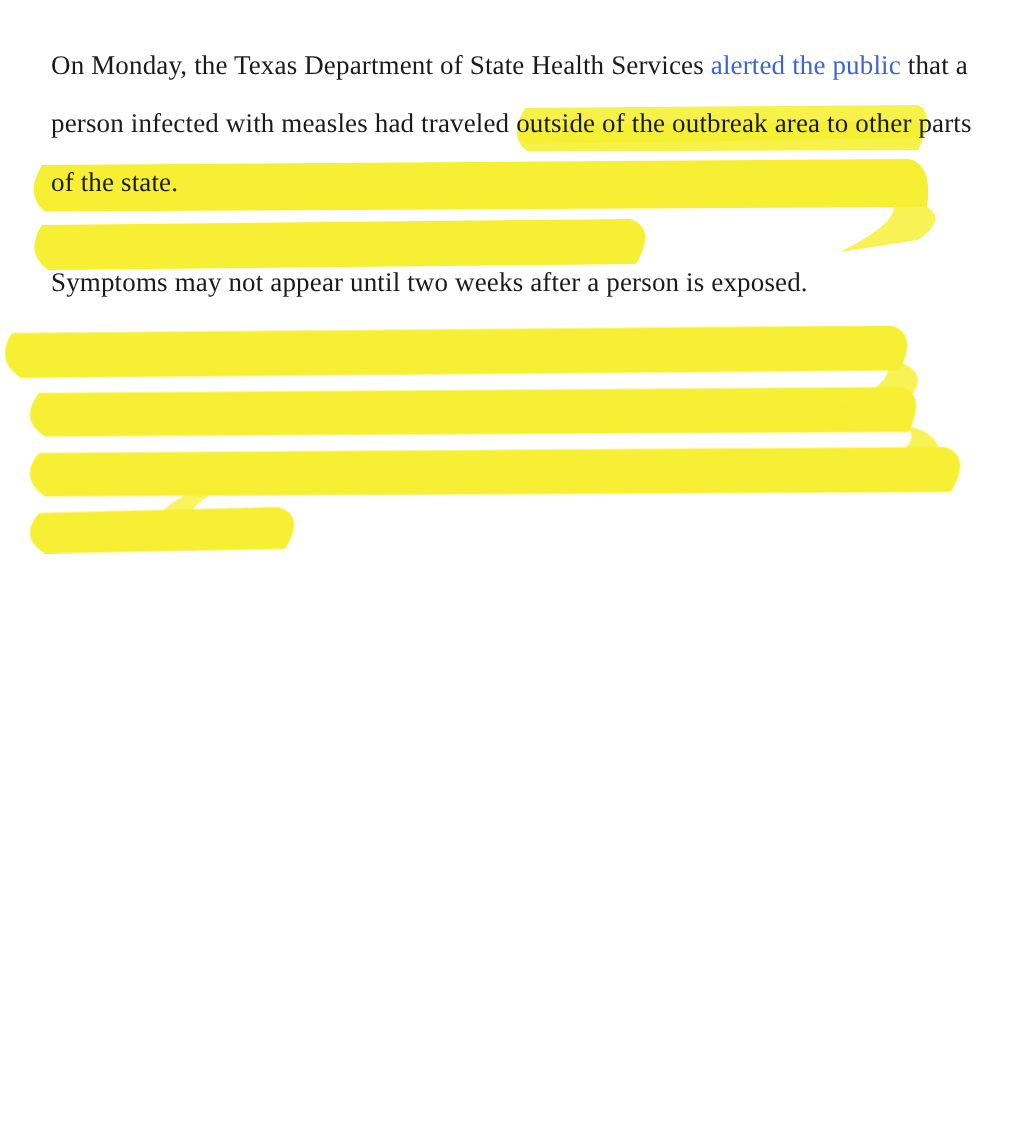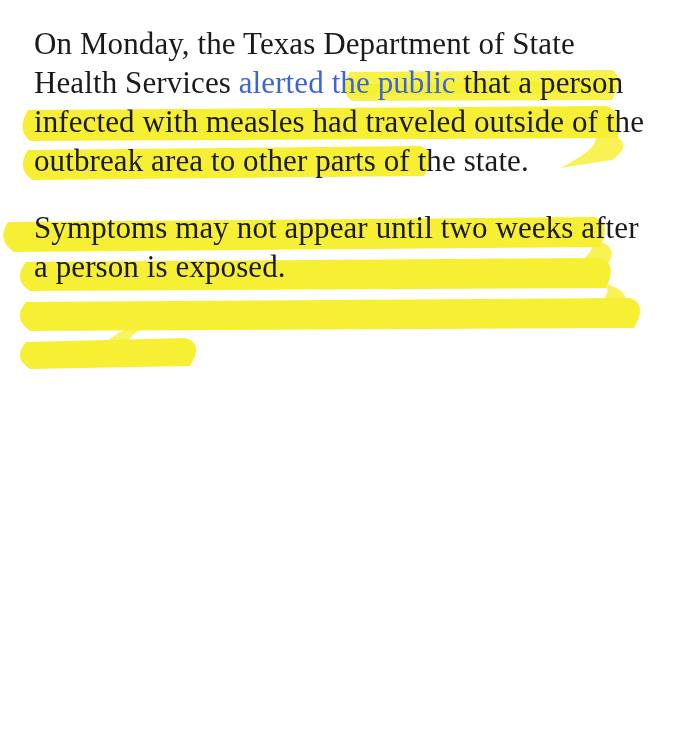--- a/index.html
+++ b/index.html
@@ -15,21 +15,21 @@
     overflow: hidden;
   }
   .article {
     position: relative;
     padding: 24px 34px 0 34px;
     box-sizing: border-box;
     width: 684px;
   }
   .para {
     position: relative;
-    font-size: 31px;
+    font-size: 18px;
     line-height: 39px;
     margin: 0 0 28px 0;
     letter-spacing: 0.1px;
   }
   .para:last-child {
     margin-bottom: 0;
   }
   .link {
     color: #3c64d8;
     text-decoration: none;

